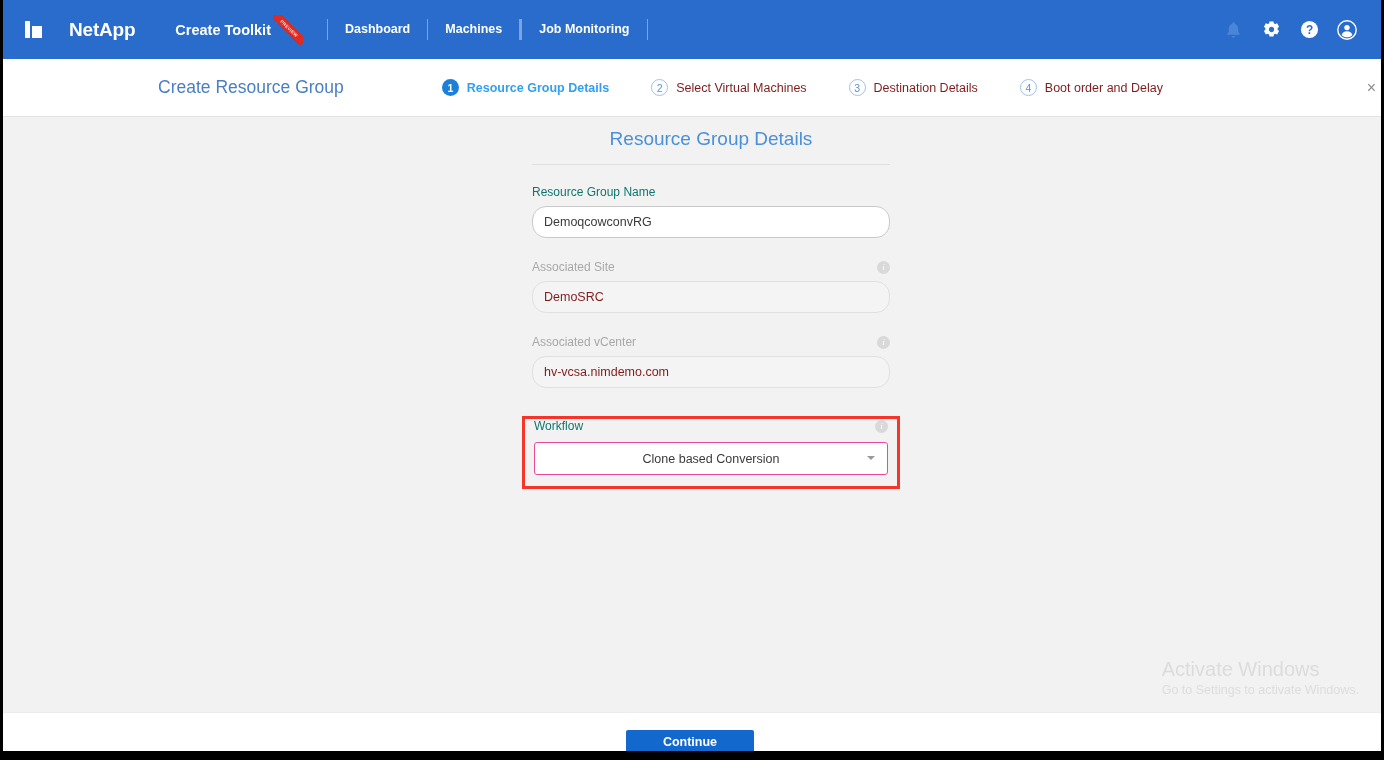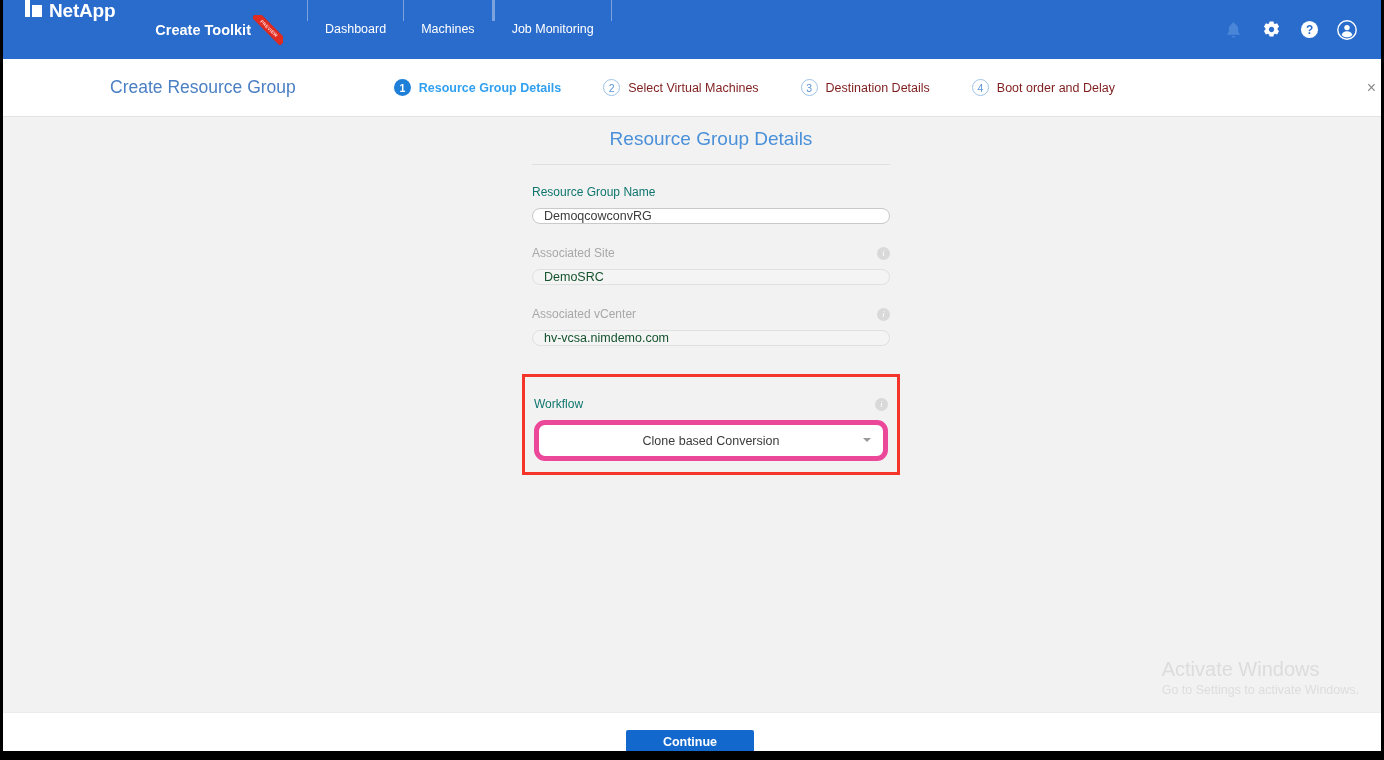--- a/index.html
+++ b/index.html
@@ -34,24 +34,25 @@
     left: 0; top: 0;
     width: 1378px;
     height: 59px;
     background: #2a6ccc;
     display: flex;
     align-items: center;
     box-sizing: border-box;
   }
   .netapp-logo {
     display: flex;
-    align-items: flex-start;
+    align-items: center;
     margin-left: 22px;
     height: 100%;
     user-select: none;
+    gap: 20px;
   }
   .netapp-mark {
     width: 17px; height: 17px;
     position: relative;
     margin-right: 7px;
   }
   .netapp-mark .bar-a {
     position: absolute;
     left: 0; top: 0;
     width: 5px; height: 17px;
@@ -126,21 +127,23 @@
     font-size: 12.5px;
     padding: 0 17px;
     line-height: 59px;
     height: 59px;
     cursor: pointer;
     white-space: nowrap;
   }
   .nav-link:first-of-type { }
   #nav-links-wrap {
     display: flex;
+    align-items: center;
     margin-left: 30px;
+    font-weight: bold;
   }
   #topnav-icons {
     margin-left: auto;
     display: flex;
     align-items: center;
     margin-right: 15px;
   }
   .nav-icon {
     width: 38px;
     height: 38px;
@@ -155,20 +158,21 @@
   #wizard-bar {
     position: absolute;
     left: 0; top: 59px;
     width: 1378px;
     height: 58px;
     background: #ffffff;
     border-bottom: 1px solid #e2e2e2;
     display: flex;
     align-items: center;
     box-sizing: border-box;
+    padding-left: 48px;
   }
   #wizard-title {
     margin-left: 107px;
     color: #4a7fc4;
     font-size: 17.5px;
     white-space: nowrap;
   }
   #steps {
     display: flex;
     align-items: center;
@@ -261,53 +265,53 @@
     font-size: 9px;
     line-height: 13px;
     text-align: center;
     font-family: "Liberation Serif", serif;
     font-style: italic;
     cursor: pointer;
     flex: 0 0 auto;
   }
   .text-input {
     width: 100%;
-    height: 16px;
+    height: 32px;
     box-sizing: border-box;
     border: 1px solid #c9c9c9;
     border-radius: 14px;
     background: #ffffff;
     font-size: 12.5px;
     color: #3b3b3b;
     padding: 0 11px;
     font-family: "Liberation Sans", sans-serif;
     outline: none;
   }
   .text-input.disabled {
     background: #f4f4f4;
     border-color: #e0e0e0;
-    color: #14532d;
+    color: #7f1d1d;
   }
 
   
   #workflow-field {
     border: 3px solid #f5342a;
-    padding: 20px 9px 11px 9px;
+    padding: 0 9px 11px 9px;
     margin-top: 28px;
     margin-left: -10px;
     margin-right: -10px;
     box-sizing: border-box;
     width: 378px;
   }
   #workflow-field .field-label-row { margin-bottom: 9px; }
   .select-box {
     position: relative;
     height: 31px;
-    border: 5px solid #ec4899;
-    border-radius: 11px;
+    border: 1px solid #ec4899;
+    border-radius: 3px;
     background: #ffffff;
     display: flex;
     align-items: center;
     justify-content: center;
     cursor: pointer;
   }
   .select-value {
     font-size: 12.5px;
     color: #3b3b3b;
   }

